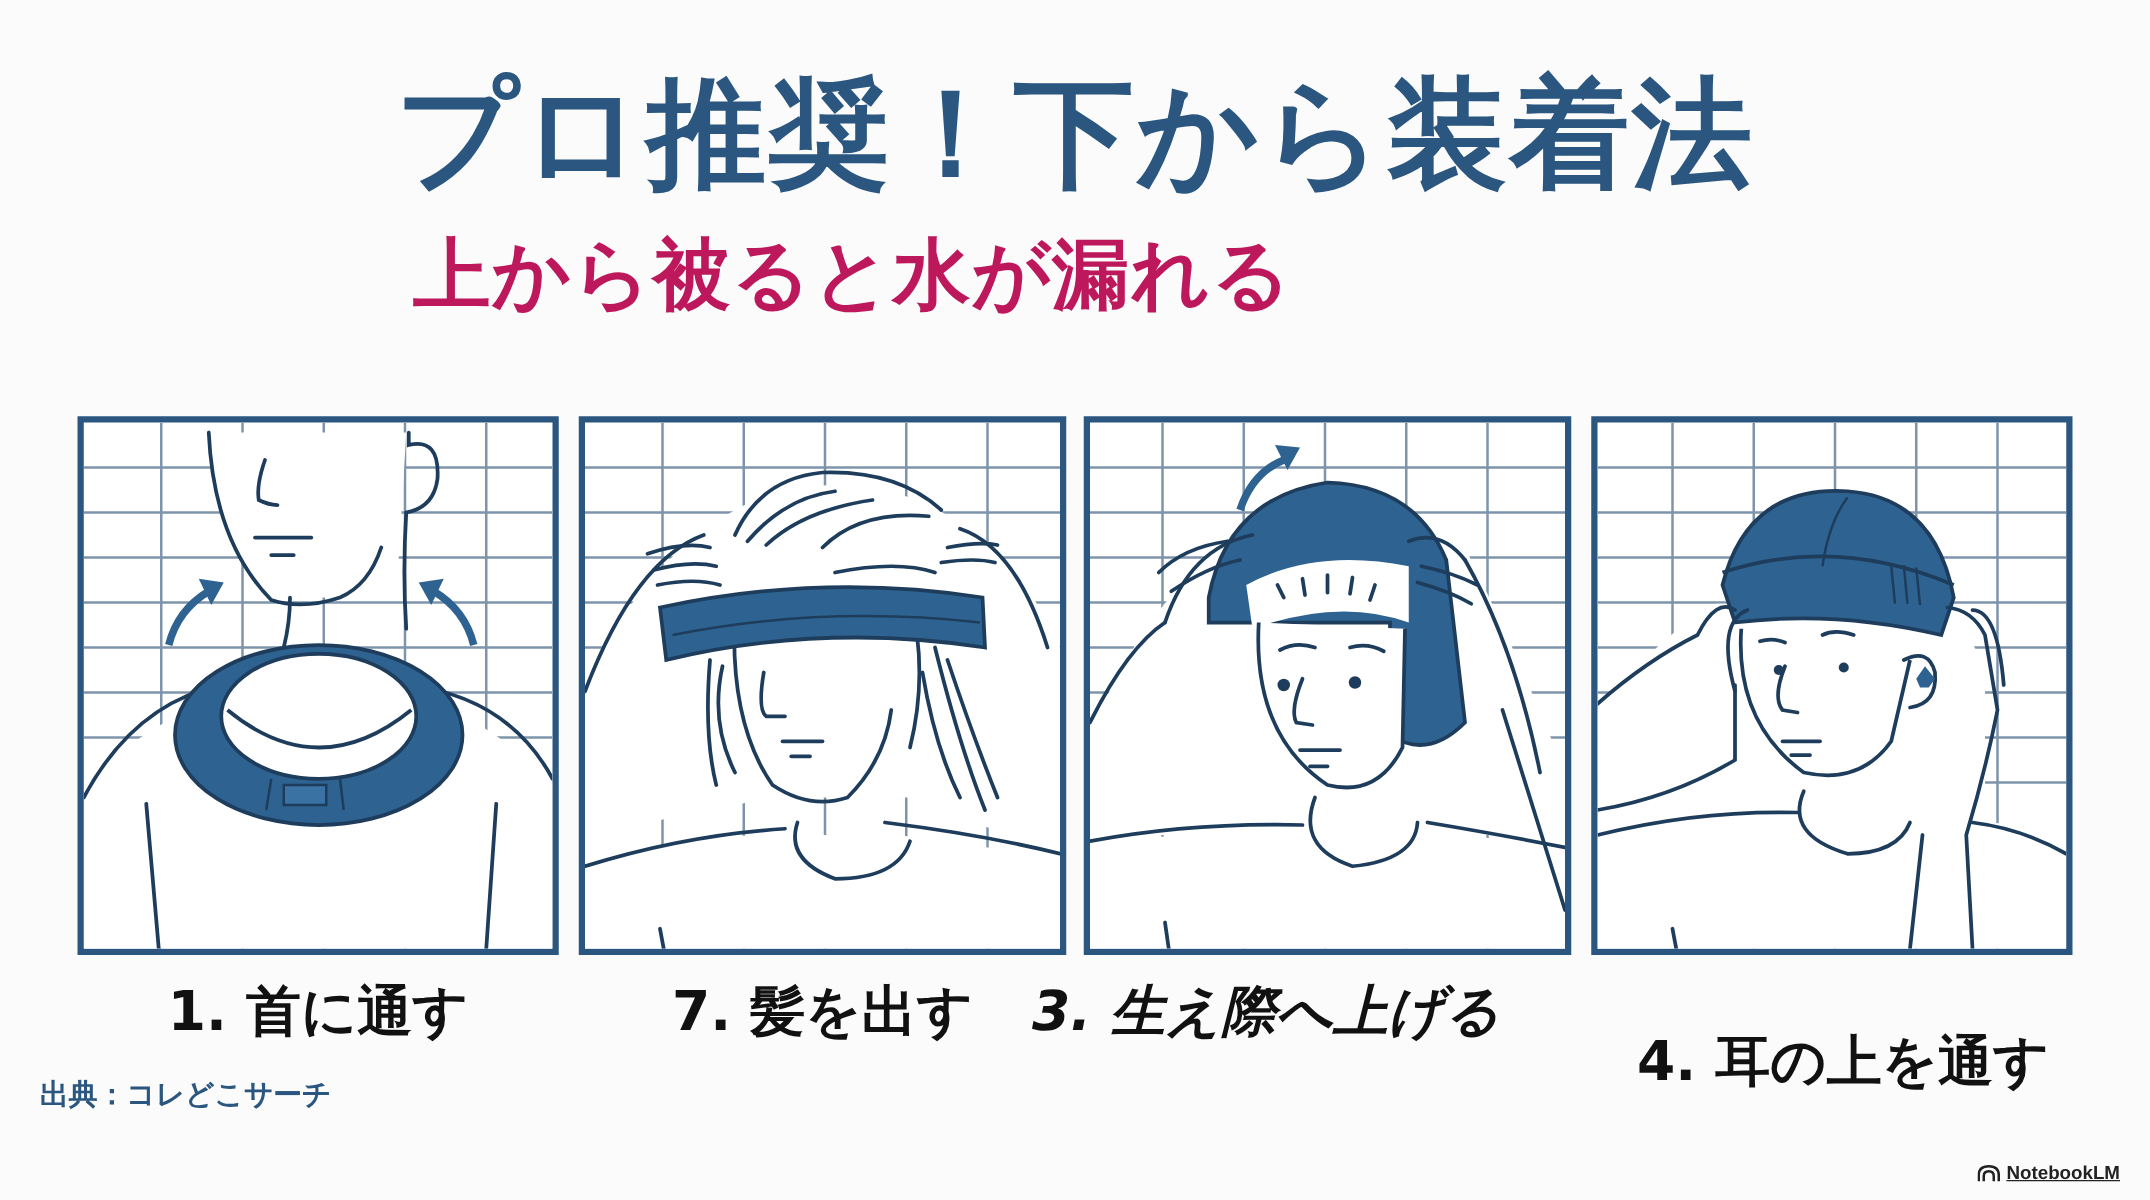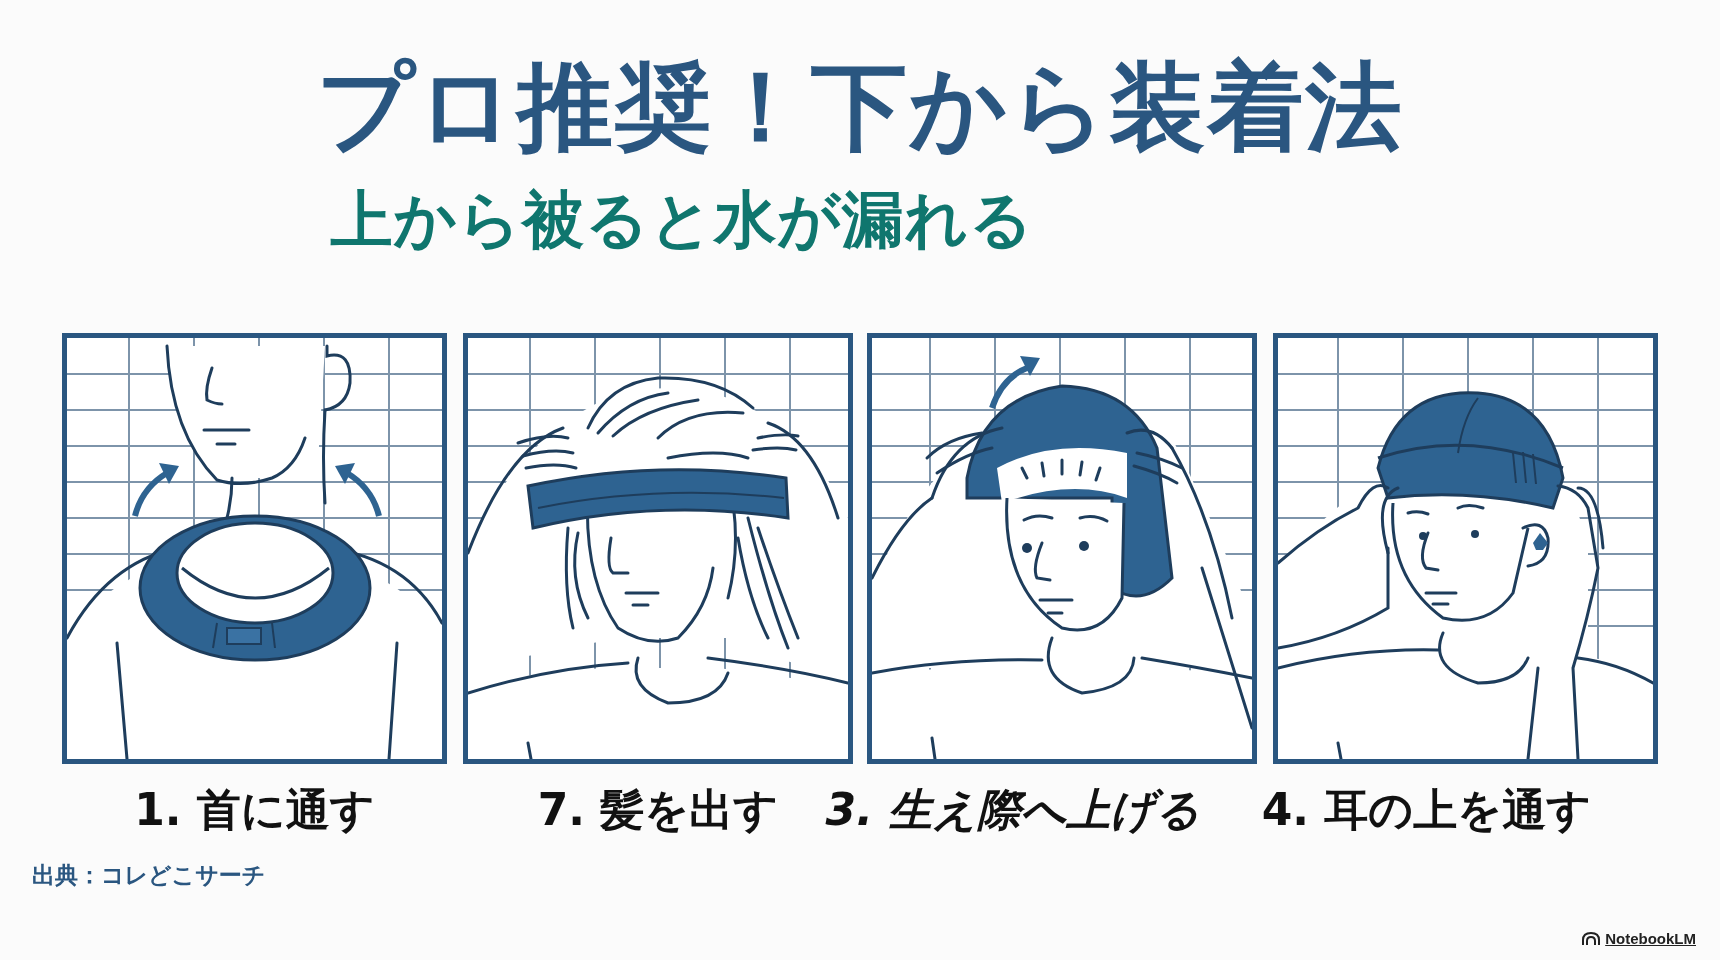--- a/index.html
+++ b/index.html
@@ -4,21 +4,21 @@
 <style>
   * { box-sizing: border-box; margin: 0; padding: 0; }
   html, body { width: 1720px; height: 960px; background: #fbfbfb; overflow: hidden; }
   body { position: relative; font-family: "DejaVu Sans", "Liberation Sans", sans-serif; }
   .title {
     position: absolute; left: 0; top: 52px; width: 1720px; text-align: center;
     font-size: 96px; font-weight: bold; color: #2a5680; letter-spacing: 2px; line-height: 110px;
   }
   .subtitle {
     position: absolute; left: 0; top: 182px; width: 1364px; text-align: center;
-    font-size: 62px; font-weight: bold; color: #0f766e; line-height: 76px; letter-spacing: 1px;
+    font-size: 62px; font-weight: bold; color: #be185d; line-height: 76px; letter-spacing: 1px;
   }
   .panel {
     position: absolute; top: 333px; height: 431px; border: 5px solid #2a5680; background: #ffffff;
     overflow: hidden;
   }
   .panel svg { position: absolute; left: 0; top: 0; }
   .caption {
     position: absolute; top: 782px; font-size: 44px; font-weight: bold; color: #111;
     text-align: center; line-height: 56px; white-space: nowrap;
   }
@@ -234,21 +234,21 @@
     </g>
     <circle cx="145" cy="198" r="4" fill="#1e3d5c"></circle>
       <circle cx="197" cy="196" r="4" fill="#1e3d5c"></circle>
     <path d="M255 205 L262 195 L270 205 L265 212 L258 212 Z" fill="#2e6391"></path>
   </svg>
 </div>
 
 <div class="caption" style="left:62px; width:385px;">1. 首に通す</div>
 <div class="caption" style="left:463px; width:390px;">7. 髪を出す</div>
 <div class="caption" style="left:818px; width:390px;font-style:italic;">3. 生え際へ上げる</div>
-<div class="caption" style="left:1234px; width:385px;">4. 耳の上を通す</div>
+<div class="caption" style="left:1282px; width:385px;margin-top:40px;">4. 耳の上を通す</div>
 
 <div class="source">出典：コレどこサーチ</div>
 
 <div class="brand">
   <svg width="18" height="14" viewBox="0 0 18 14">
     <path d="M1 13 L1 8 Q1 1 9 1 Q17 1 17 8 L17 13" fill="none" stroke="#222" stroke-width="2"></path>
     <path d="M5 13 L5 9 Q5 5 9 5 Q13 5 13 9 L13 13" fill="none" stroke="#222" stroke-width="2"></path>
   </svg>
   <span>NotebookLM</span>
 </div>

